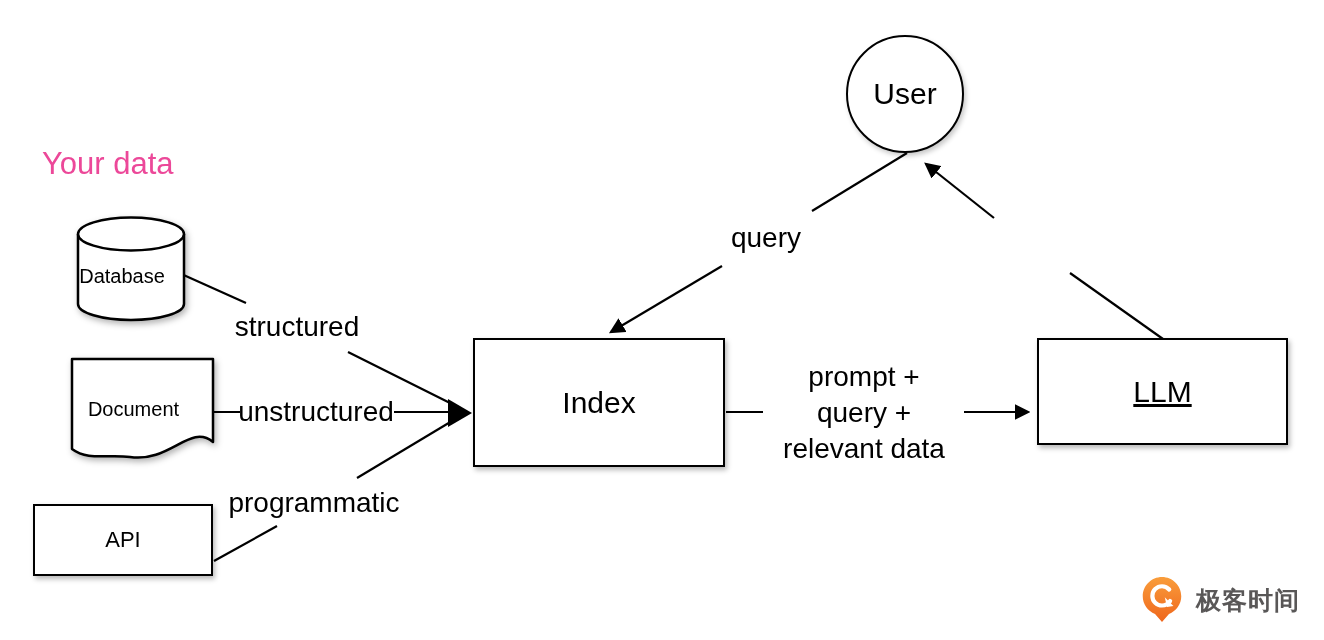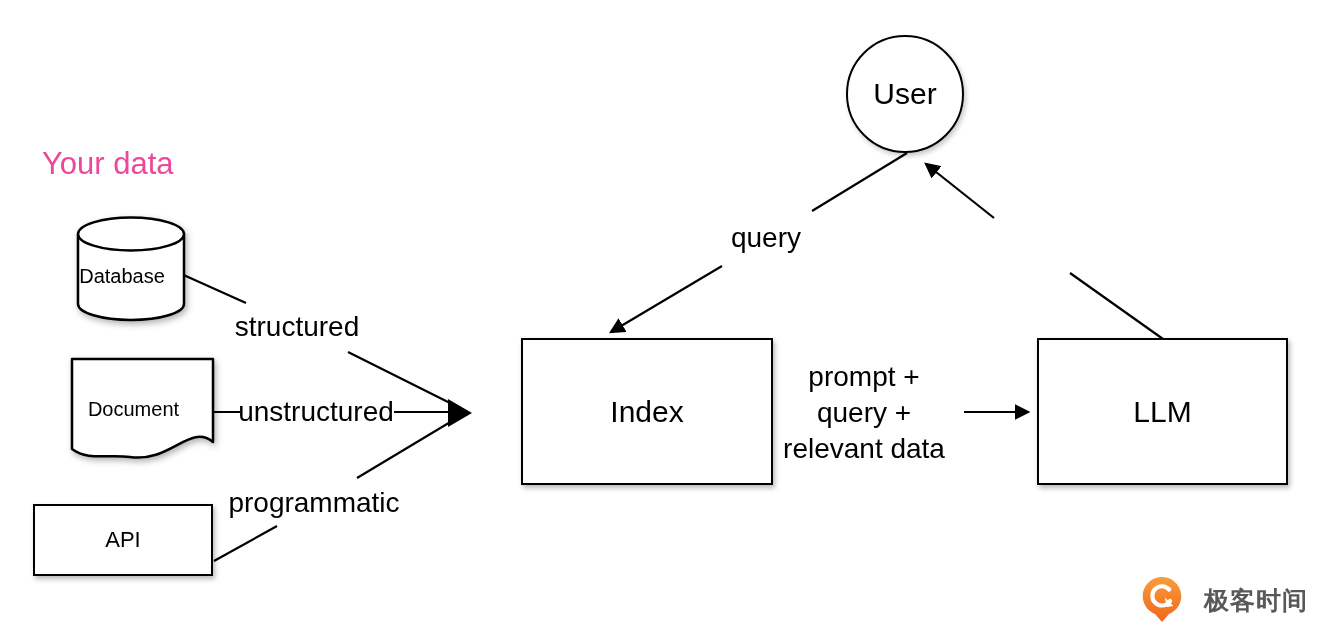--- a/index.html
+++ b/index.html
@@ -17,22 +17,22 @@
     font-size:31px;color:#ec4899;z-index:3;text-align:center;
   }
   
   .box{
     position:absolute;z-index:2;
     background:#fff;border:2.5px solid #000;
     display:flex;align-items:center;justify-content:center;
     box-shadow:2px 3px 5px rgba(0,0,0,0.28);
     box-sizing:border-box;
   }
-  .box-index{left:473px;top:338px;width:252px;height:147px;font-size:30px;margin-left:48px;}
-  .box-llm{left:1037px;top:338px;width:251px;height:147px;font-size:30px;}
+  .box-index{left:473px;top:338px;width:252px;height:129px;font-size:30px;}
+  .box-llm{left:1037px;top:338px;width:251px;height:107px;font-size:30px;text-decoration:underline;}
   .box-api{left:33px;top:504px;width:180px;height:72px;font-size:22px;}
   .circle-user{
     position:absolute;z-index:2;
     left:846px;top:35px;width:118px;height:118px;
     background:#fff;border:2.5px solid #000;border-radius:50%;
     display:flex;align-items:center;justify-content:center;
     font-size:30px;box-sizing:border-box;
     box-shadow:2px 3px 5px rgba(0,0,0,0.22);
   }
   .shape{position:absolute;z-index:2;padding-left:18px;}
@@ -56,21 +56,21 @@
   .lab-query{left:766px;top:238px;}
   .lab-response{left:1031px;top:247px;}
   .lab-prompt{
     position:absolute;z-index:3;left:864px;top:413px;
     transform:translate(-50%,-50%);
     font-size:28px;line-height:36px;text-align:center;color:#000;white-space:nowrap;
   }
   .lab-prompt span{display:block;}
   .logo{
     position:absolute;z-index:3;left:1140px;top:576px;
-    display:flex;align-items:center;gap:20px;
+    display:flex;align-items:center;gap:12px;
   }
   .logo svg{display:block;}
   .logo-text{
     font-size:25px;font-weight:600;color:#595757;letter-spacing:1px;
   }
 </style>
 </head>
 <body>
 
 <div class="canvas">

